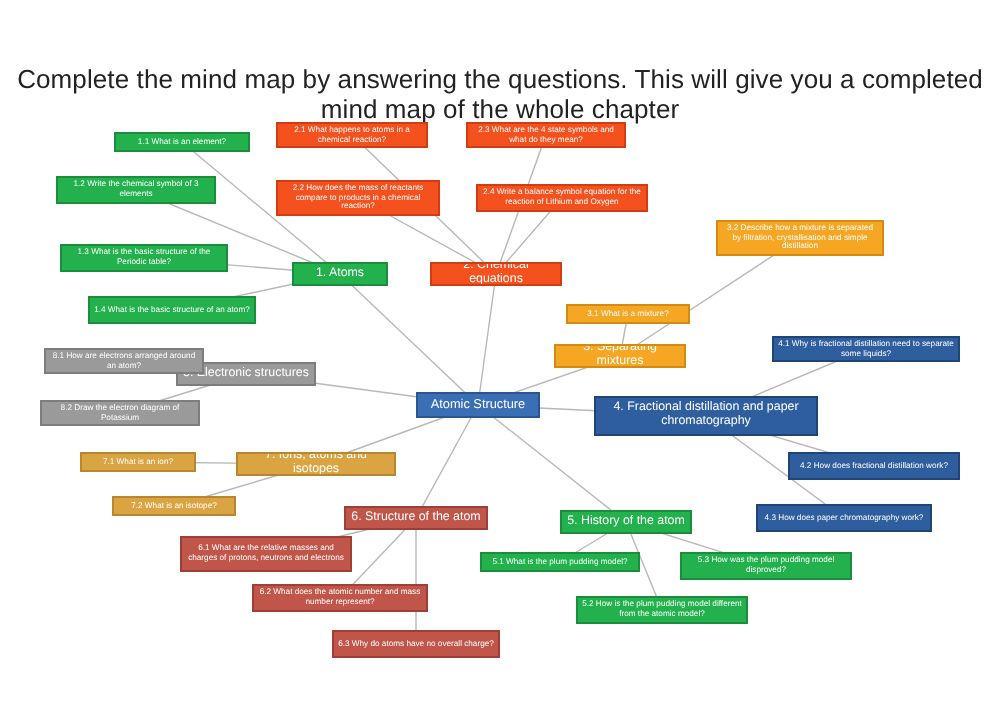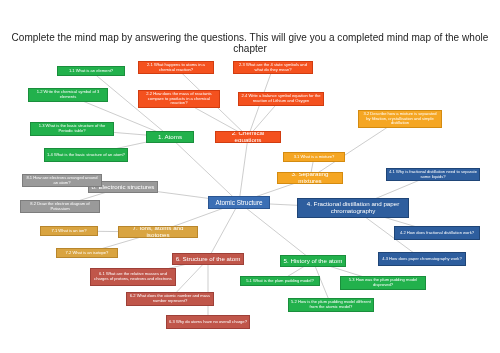--- a/index.html
+++ b/index.html
@@ -14,21 +14,21 @@
     overflow: hidden;
     position: relative;
   }
 
   .instruction {
     position: absolute;
     top: 32px;
     left: 0;
     width: 500px;
     text-align: center;
-    font-size: 10px;
+    font-size: 13px;
     color: #222222;
     letter-spacing: 0.05px;
   }
 
   #canvas {
     position: absolute;
     top: 0;
     left: 0;
     width: 500px;
     height: 353px;

